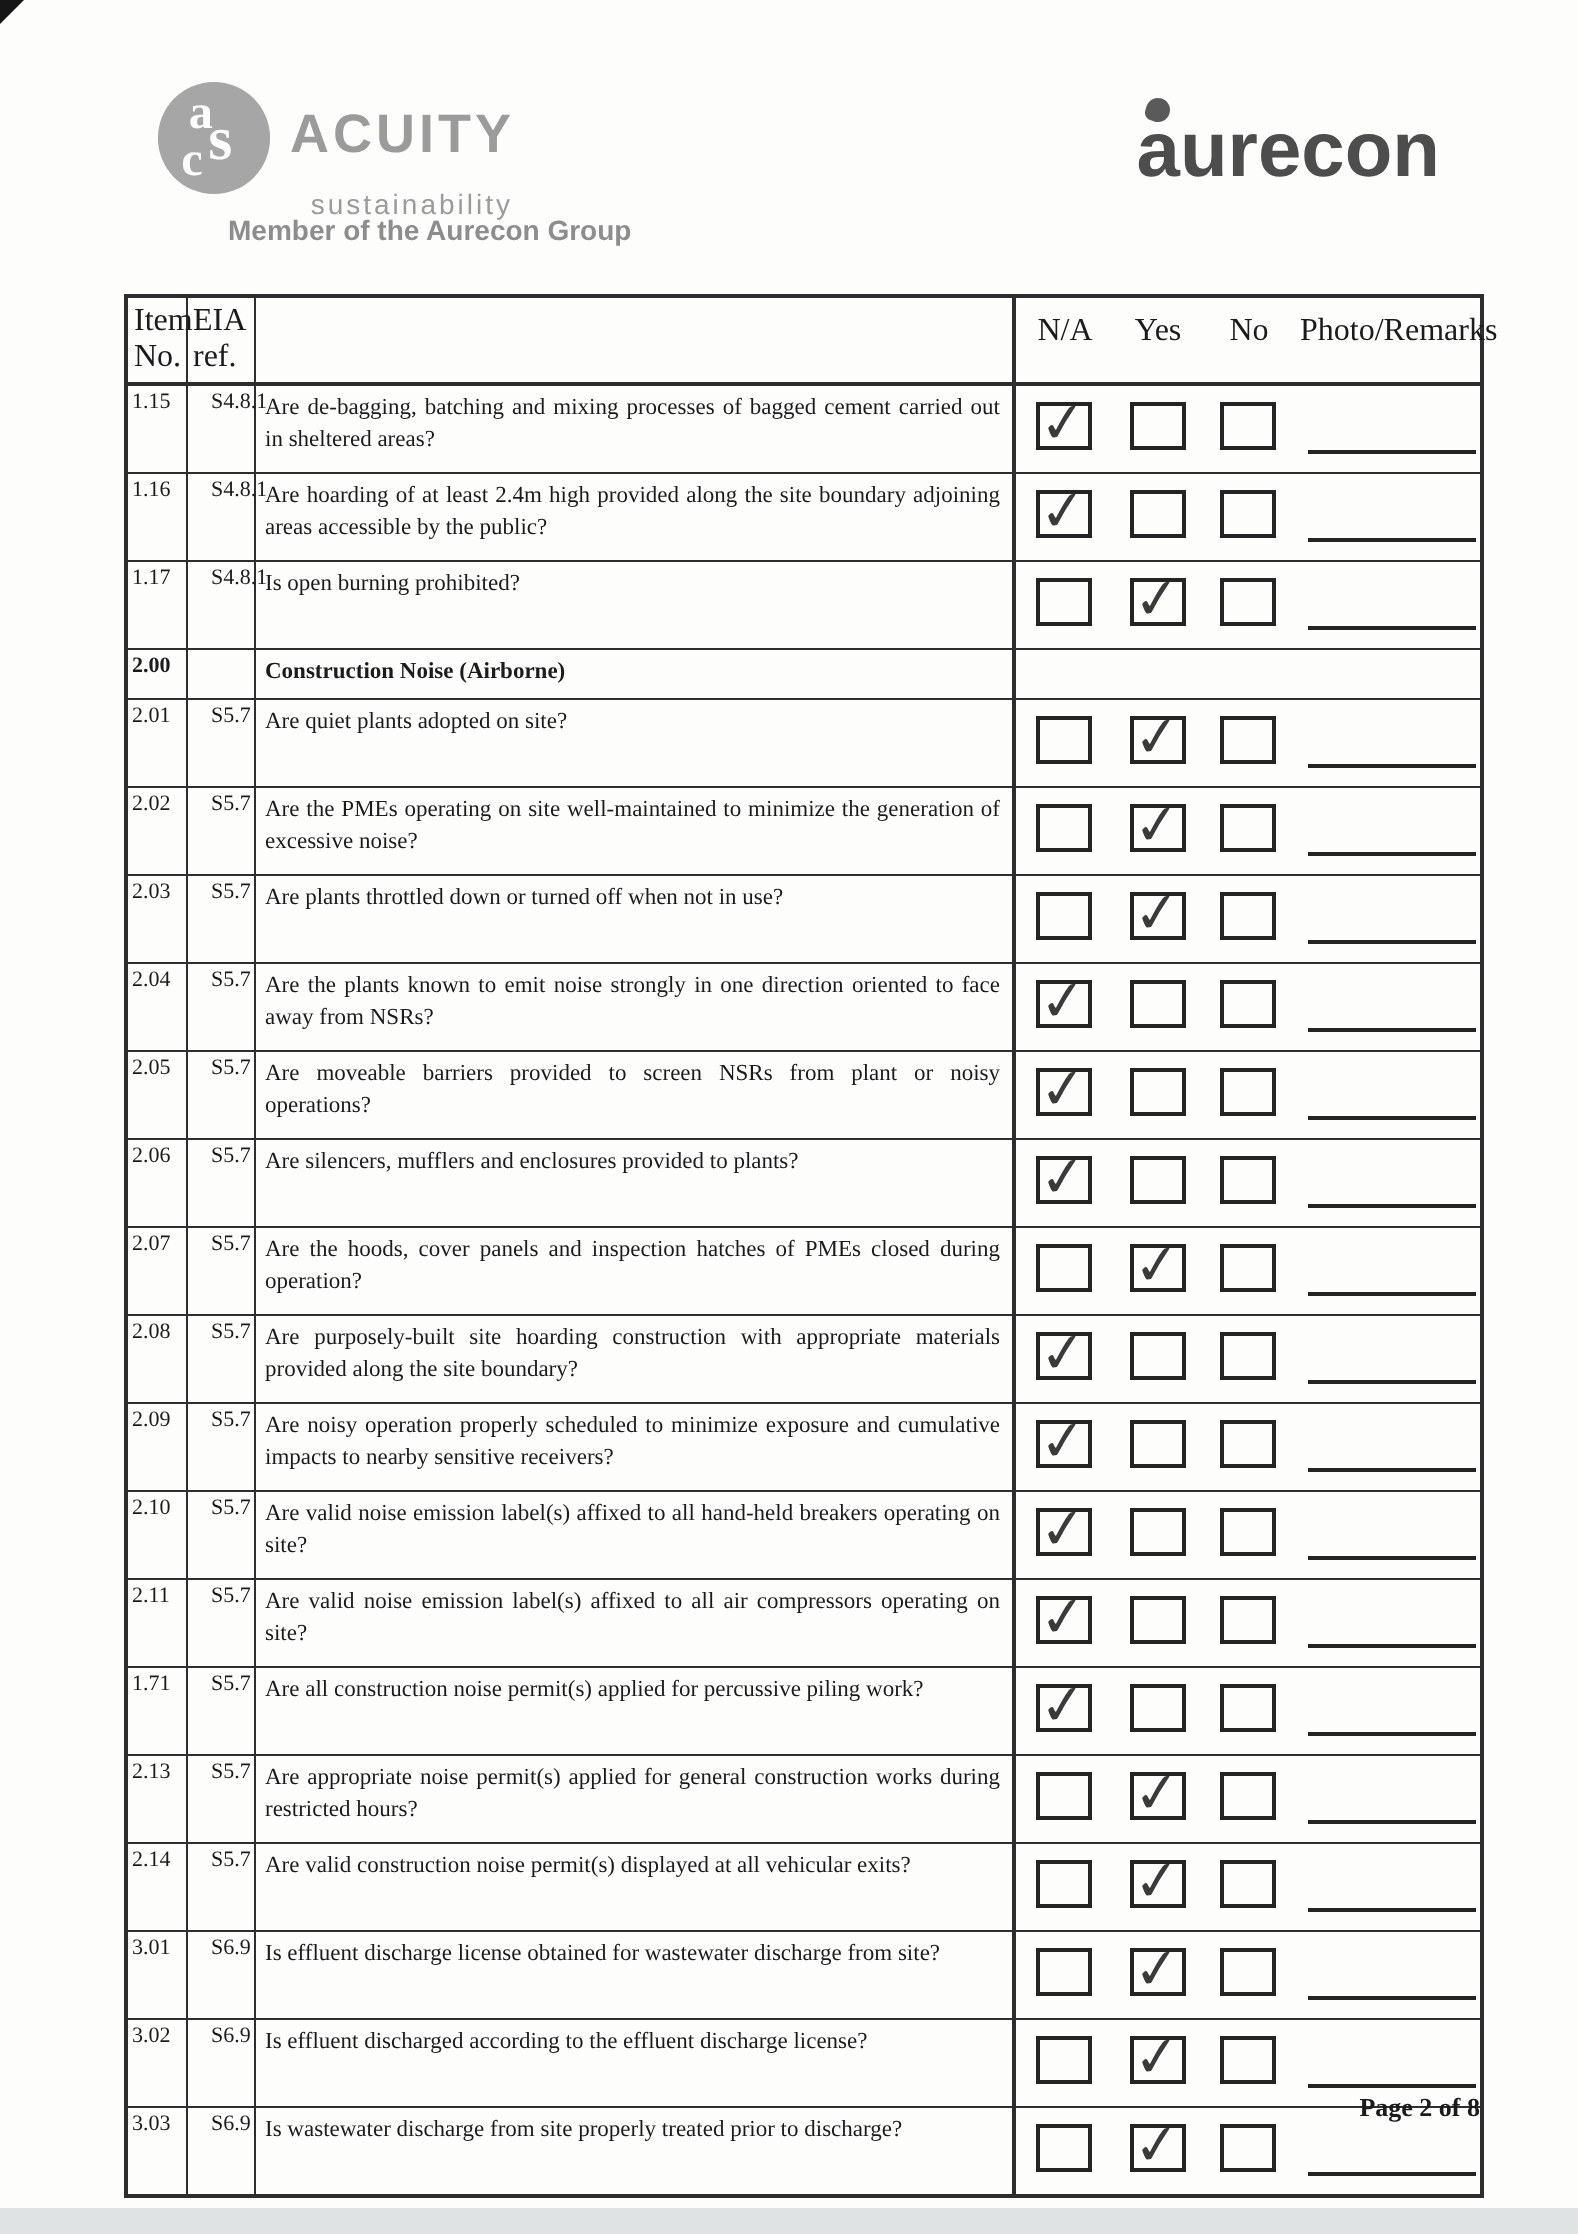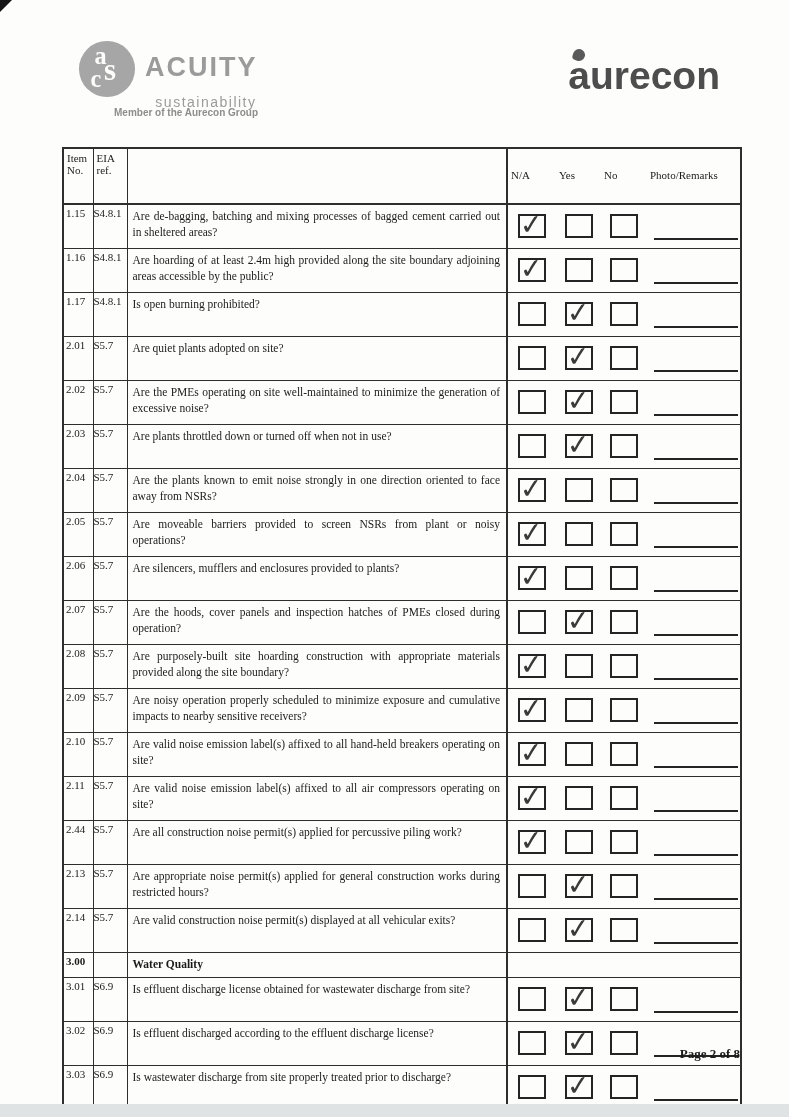--- a/index.html
+++ b/index.html
@@ -19,21 +19,21 @@
 
   
   .logos { position:absolute; top:40px; left:0; width:100%; height:82px; }
   .acuity { position:absolute; left:78px; top:0; display:flex; align-items:flex-start; }
   .acuity-emblem { width:58px; height:58px; flex:0 0 auto; }
   .acuity-text { margin-left:9px; font-family:"Liberation Sans", sans-serif; color:#9b9b9b; }
   .acuity-name { font-size:27px; font-weight:bold; letter-spacing:2px; line-height:1; margin-top:14px; }
   .acuity-sub  { font-size:14px; letter-spacing:1.5px; text-align:right; margin-top:13px; padding-right:1px; }
   .acuity-member {
     position:absolute; left:114px; top:67px;
-    font-family:"Liberation Sans", sans-serif; font-size:10px; font-weight:bold; color:#8d8d8d;
+    font-family:"Liberation Sans", sans-serif; font-size:14px; font-weight:bold; color:#8d8d8d;
   }
   .aurecon {
     position:absolute; right:69px; top:16px;
     font-family:"Liberation Sans", sans-serif; font-weight:bold;
     font-size:39px; line-height:1; color:#4d4d4d; letter-spacing:0;
   }
   .aurecon .droplet {
     position:absolute; left:5px; top:-7px; width:12px; height:12px;
     background:#5a5a5a; border-radius:52% 52% 52% 4px; transform:rotate(18deg);
   }
@@ -52,26 +52,26 @@
     border:2px solid #2e2e2e;
   }
   col.c-item { width:30px; } col.c-ref { width:34px; } col.c-q { width:380px; }
   col.c-na { width:49px; } col.c-yes { width:45px; } col.c-no { width:46px; } col.c-rem { width:94px; }
 
   th, td { border-top:1.5px solid #2e2e2e; font-weight:normal; }
   th.item, td.item { border-right:1.5px solid #2e2e2e; }
   th.ref,  td.ref  { border-right:1.5px solid #2e2e2e; }
   th.question, td.question { border-right:2px solid #2e2e2e;font-family:Liberation Serif, serif; }
   thead th { border-bottom:2px solid #2e2e2e; height:34px; vertical-align:top;
-             font-size:11px; text-align:left; padding:3px 2px 0 3px; }
-  thead th.cb { padding-top:20px; }
+             font-size:16px; text-align:left; padding:3px 2px 0 3px; }
+  thead th.cb { text-align:center; padding-top:8px; }
 
   tbody td { height:37px; vertical-align:top; font-size:11.5px; }
   td.item { padding:2px 1px 0 2px; font-size:11px; }
-  td.ref  { padding:2px 1px 0 0; font-size:11px; }
+  td.ref  { padding:2px 1px 0 12px; font-size:11px; }
   td.question { padding:3px 6px 3px 5px; line-height:1.4; text-align:justify; }
   tr.section td { height:18px; }
   tr.section td.question, tr.section td.item { font-weight:bold; text-align:left; }
 
   td.check { text-align:center; vertical-align:middle; }
   .checkbox {
     display:inline-block; width:24px; height:20px;
     border:2px solid #242424; background:transparent; position:relative;
   }
   .tick {
@@ -159,20 +159,26 @@
         </tr>
         <tr>
           <td class="item">1.17</td>
           <td class="ref">S4.8.1</td>
           <td class="question">Is open burning prohibited?</td>
           <td class="check"><span class="checkbox"></span></td>
           <td class="check"><span class="checkbox"><span class="tick">✓</span></span></td>
           <td class="check"><span class="checkbox"></span></td>
           <td class="remarks"><span class="remark-line"></span></td>
         </tr>
+        <tr class="section">
+          <td class="item">2.00</td>
+          <td class="ref"></td>
+          <td class="question">Construction Noise (Airborne)</td>
+          <td class="checks-empty" colspan="4"></td>
+        </tr>
         <tr>
           <td class="item">2.01</td>
           <td class="ref">S5.7</td>
           <td class="question">Are quiet plants adopted on site?</td>
           <td class="check"><span class="checkbox"></span></td>
           <td class="check"><span class="checkbox"><span class="tick">✓</span></span></td>
           <td class="check"><span class="checkbox"></span></td>
           <td class="remarks"><span class="remark-line"></span></td>
         </tr>
         <tr>
@@ -259,21 +265,21 @@
         <tr>
           <td class="item">2.11</td>
           <td class="ref">S5.7</td>
           <td class="question">Are valid noise emission label(s) affixed to all air compressors operating on site?</td>
           <td class="check"><span class="checkbox"><span class="tick">✓</span></span></td>
           <td class="check"><span class="checkbox"></span></td>
           <td class="check"><span class="checkbox"></span></td>
           <td class="remarks"><span class="remark-line"></span></td>
         </tr>
         <tr>
-          <td class="item">2.44</td>
+          <td class="item">1.71</td>
           <td class="ref">S5.7</td>
           <td class="question">Are all construction noise permit(s) applied for percussive piling work?</td>
           <td class="check"><span class="checkbox"><span class="tick">✓</span></span></td>
           <td class="check"><span class="checkbox"></span></td>
           <td class="check"><span class="checkbox"></span></td>
           <td class="remarks"><span class="remark-line"></span></td>
         </tr>
         <tr>
           <td class="item">2.13</td>
           <td class="ref">S5.7</td>
@@ -284,26 +290,20 @@
           <td class="remarks"><span class="remark-line"></span></td>
         </tr>
         <tr>
           <td class="item">2.14</td>
           <td class="ref">S5.7</td>
           <td class="question">Are valid construction noise permit(s) displayed at all vehicular exits?</td>
           <td class="check"><span class="checkbox"></span></td>
           <td class="check"><span class="checkbox"><span class="tick">✓</span></span></td>
           <td class="check"><span class="checkbox"></span></td>
           <td class="remarks"><span class="remark-line"></span></td>
-        </tr>
-        <tr class="section">
-          <td class="item">3.00</td>
-          <td class="ref"></td>
-          <td class="question">Water Quality</td>
-          <td class="checks-empty" colspan="4"></td>
         </tr>
         <tr>
           <td class="item">3.01</td>
           <td class="ref">S6.9</td>
           <td class="question">Is effluent discharge license obtained for wastewater discharge from site?</td>
           <td class="check"><span class="checkbox"></span></td>
           <td class="check"><span class="checkbox"><span class="tick">✓</span></span></td>
           <td class="check"><span class="checkbox"></span></td>
           <td class="remarks"><span class="remark-line"></span></td>
         </tr>

